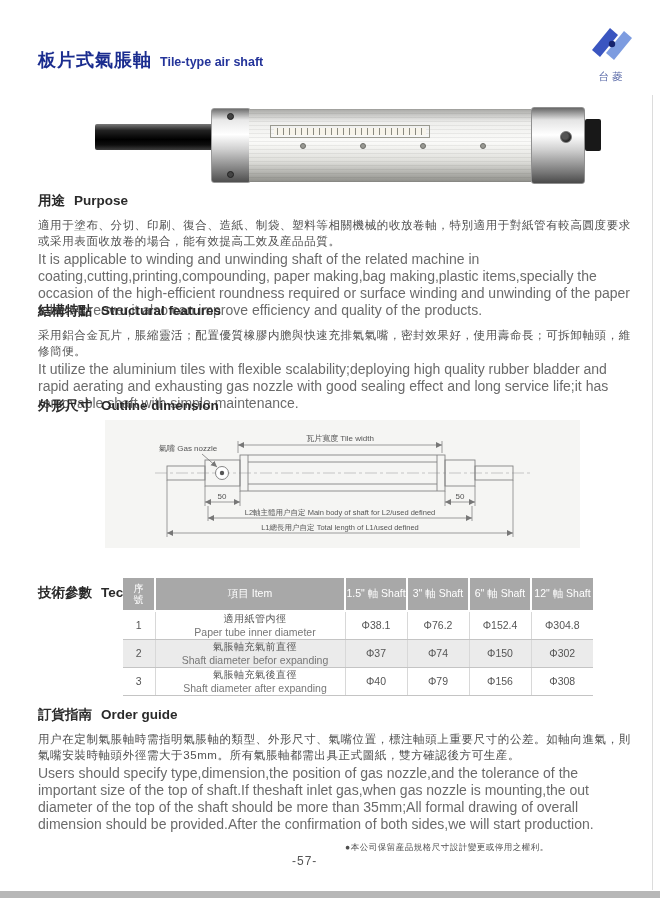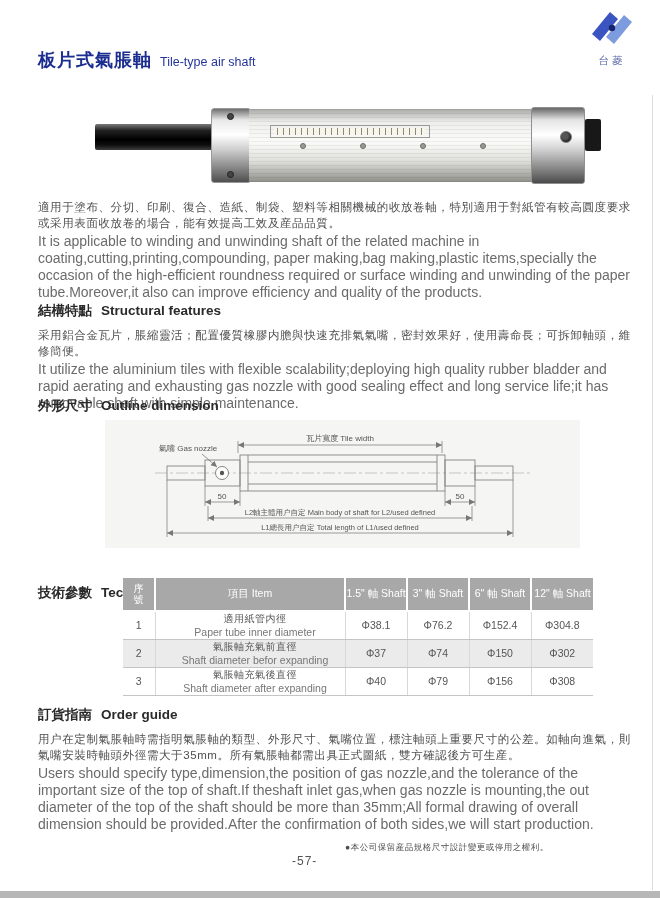--- a/index.html
+++ b/index.html
@@ -3,22 +3,22 @@
 <meta charset="utf-8">
 <style>
   * { margin:0; padding:0; box-sizing:border-box; }
   html,body { background:#e9e9e9; }
   body { font-family:"Liberation Sans","DejaVu Sans",sans-serif; }
   .page{ position:relative; width:660px; height:898px; background:#fff; margin:0 auto; overflow:hidden; }
 
   
   .header-title{ position:absolute; left:38px; top:48px; white-space:nowrap; }
   .title-zh{ font-size:18px; font-weight:bold; color:#1b2d8f; letter-spacing:1px; }
-  .title-en{ font-size:12.5px; font-weight:400; color:#24349a; margin-left:8px; }
-  .logo{ position:absolute; right:20px; top:8px; width:56px; text-align:center; }
+  .title-en{ font-size:12.5px; font-weight:700; color:#24349a; margin-left:8px; }
+  .logo{ position:absolute; right:20px; top:24px; width:56px; text-align:center; }
   .logo-text{ display:block; font-size:10.5px; color:#5a6aa8; letter-spacing:3px; margin-top:2px; }
 
   
   .photo{ position:absolute; left:0; top:103px; width:660px; height:85px; }
   .photo *{ position:absolute; }
   .rod{ left:95px; top:21px; width:120px; height:26px; border-radius:2px;
         background:linear-gradient(180deg,#7a7a7a 0%,#222 25%,#000 60%,#0d0d0d 80%,#3d3d3d 100%); }
   .capL{ left:211px; top:5px; width:40px; height:75px; border-radius:3px;
         background:linear-gradient(180deg,#6f6f6f 0%,#e8e8e8 15%,#ffffff 35%,#d0d0d0 55%,#7a7a7a 85%,#4f4f4f 100%);
         border:1px solid #9a9a9a; }
@@ -103,20 +103,21 @@
     <div class="screw" style="left:300px;"></div>
     <div class="screw" style="left:360px;"></div>
     <div class="screw" style="left:420px;"></div>
     <div class="screw" style="left:480px;"></div>
     <div class="capR"></div>
     <div class="nozzle"></div>
     <div class="stub"></div>
   </div>
 
   <section class="sec-purpose">
+    <h2><span class="h-zh">用途</span><span class="h-en">Purpose</span></h2>
     <p class="zh">適用于塗布、分切、印刷、復合、造紙、制袋、塑料等相關機械的收放卷軸，特別適用于對紙管有較高圓度要求或采用表面收放卷的場合，能有效提高工效及産品品質。</p>
     <p class="en">It is applicable to winding and unwinding shaft of the related machine in coating,cutting,printing,compounding, paper making,bag making,plastic items,specially the occasion of the high-efficient roundness required or surface winding and unwinding of the paper tube.Moreover,it also can improve efficiency and quality of the products.</p>
   </section>
 
   <section class="sec-features">
     <h2><span class="h-zh">結構特點</span><span class="h-en">Structural features</span></h2>
     <p class="zh">采用鋁合金瓦片，脹縮靈活；配置優質橡膠内膽與快速充排氣氣嘴，密封效果好，使用壽命長；可拆卸軸頭，維修簡便。</p>
     <p class="en">It utilize the aluminium tiles with flexible scalability;deploying high quality rubber bladder and rapid aerating and exhausting gas nozzle with good sealing effect and long service life;it has removable shaft with simple maintenance.</p>
   </section>
 

